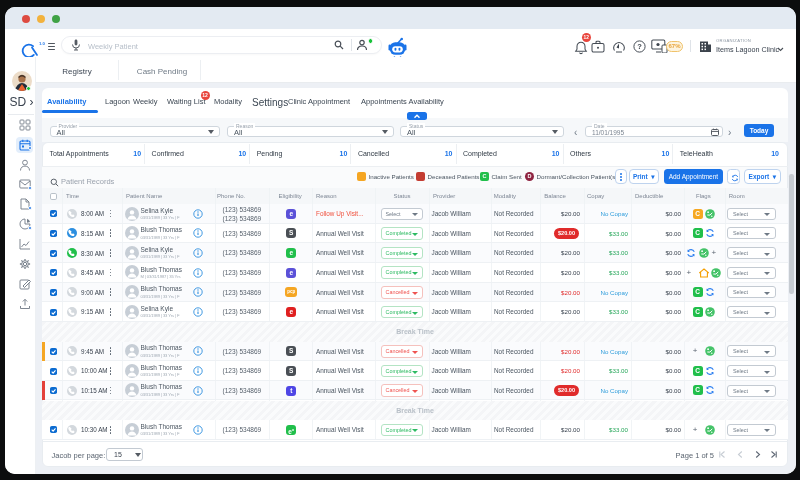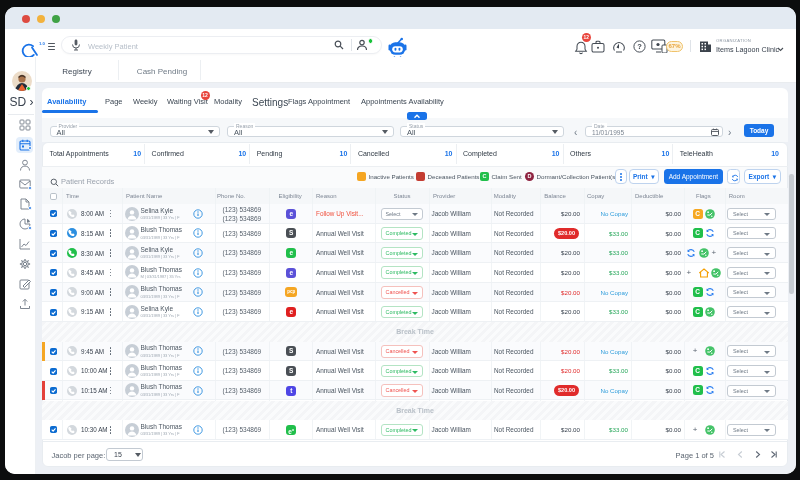--- a/index.html
+++ b/index.html
@@ -217,26 +217,26 @@
     </div>
     <div style="position:absolute;left:13.5px;top:290.7px;width:12px;height:12px;">
       <svg style="" width="12" height="12" viewBox="0 0 12 12">
         <path d="M6 1.5 v6 M3.8 3.5 l2.2-2.2 l2.2 2.2" fill="none" stroke="#78818c" stroke-width="0.95"></path>
         <path d="M1.5 8 v2.5 h9 V8" fill="none" stroke="#78818c" stroke-width="0.95"></path>
       </svg>
     </div>
     <div style="position:absolute;left:31px;top:76px;width:760px;height:391px;background:#edf0f5;"></div>
     <div style="position:absolute;left:37px;top:81px;width:746px;height:30px;background:#fff;border-radius:6px 6px 0 0;"></div>
     <div style="position:absolute;left:42px;top:89.5px;white-space:nowrap;font-size:7.5px;color:#3c4753;color:#1a73e8;font-weight:bold;">Availability</div>
-    <div style="position:absolute;left:100px;top:89.5px;white-space:nowrap;font-size:7.5px;color:#3c4753;">Page</div>
+    <div style="position:absolute;left:100px;top:89.5px;white-space:nowrap;font-size:7.5px;color:#3c4753;">Lagoon</div>
     <div style="position:absolute;left:128px;top:89.5px;white-space:nowrap;font-size:7.5px;color:#3c4753;">Weekly</div>
-    <div style="position:absolute;left:162px;top:89.5px;white-space:nowrap;font-size:7.5px;color:#3c4753;">Waiting Visit</div>
+    <div style="position:absolute;left:162px;top:89.5px;white-space:nowrap;font-size:7.5px;color:#3c4753;">Waiting List</div>
     <div style="position:absolute;left:209px;top:89.5px;white-space:nowrap;font-size:7.5px;color:#3c4753;">Modality</div>
     <div style="position:absolute;left:247px;top:89.5px;white-space:nowrap;font-size:10px;color:#3c4753;">Settings</div>
-    <div style="position:absolute;left:283px;top:89.5px;white-space:nowrap;font-size:7.5px;color:#3c4753;">Flags Appointment</div>
+    <div style="position:absolute;left:283px;top:89.5px;white-space:nowrap;font-size:7.5px;color:#3c4753;">Clinic Appointment</div>
     <div style="position:absolute;left:356px;top:89.5px;white-space:nowrap;font-size:7.5px;color:#3c4753;">Appointments Availability</div>
     <div style="position:absolute;left:195.5px;top:83.5px;width:9px;height:9px;background:#e8453c;border-radius:50%;color:#fff;font-size:5px;font-weight:bold;text-align:center;line-height:9px;">12</div>
     <div style="position:absolute;left:37px;top:103px;width:56px;height:2.5px;background:#1a73e8;border-radius:2px;"></div>
     <div style="position:absolute;left:37px;top:111px;width:746px;height:24px;background:#f6f8fa;"></div>
     <div style="position:absolute;left:44.5px;top:118.8px;width:170.5px;height:11.5px;background:#fff;border:1px solid #cfd6dd;border-radius:3px;"></div>
     <div style="position:absolute;left:51.5px;top:116.0px;white-space:nowrap;font-size:5px;color:#98a1ac;background:#fff;padding:0 2px;">Provider</div>
     <div style="position:absolute;left:51.5px;top:120.55px;white-space:nowrap;font-size:7.5px;color:#4a5560;">All</div>
     <div style="position:absolute;left:203.0px;top:123.05px;width:0;height:0;border-left:3.5px solid transparent;border-right:3.5px solid transparent;border-top:4px solid #555b63;"></div>
     <div style="position:absolute;left:222px;top:118.8px;width:167px;height:11.5px;background:#fff;border:1px solid #cfd6dd;border-radius:3px;"></div>
     <div style="position:absolute;left:229px;top:116.0px;white-space:nowrap;font-size:5px;color:#98a1ac;background:#fff;padding:0 2px;">Reason</div>

